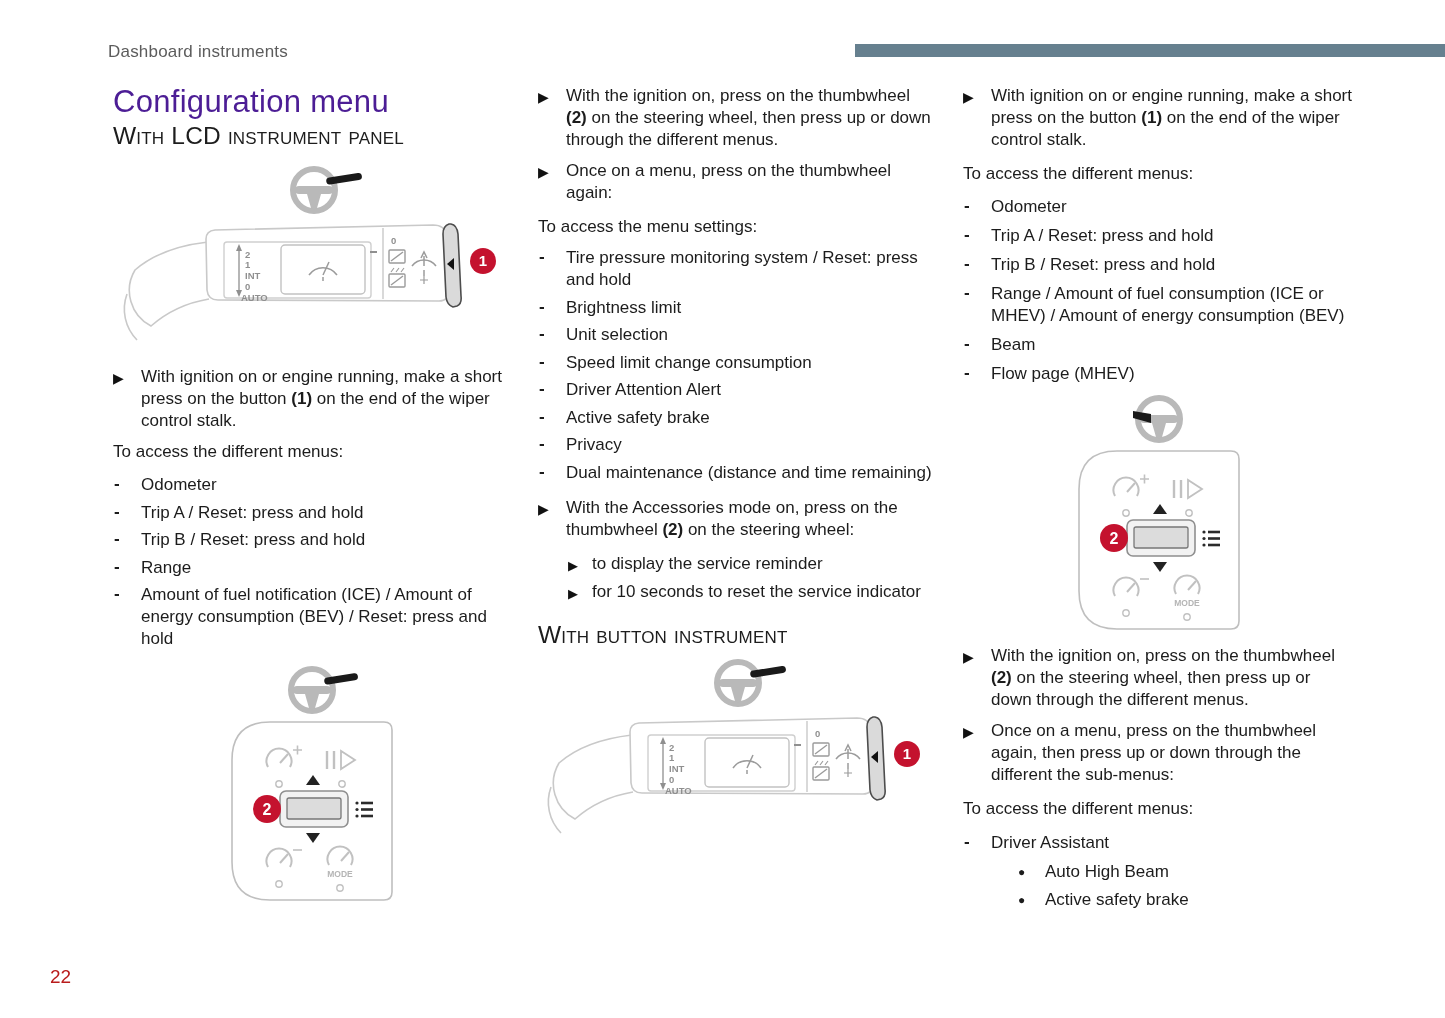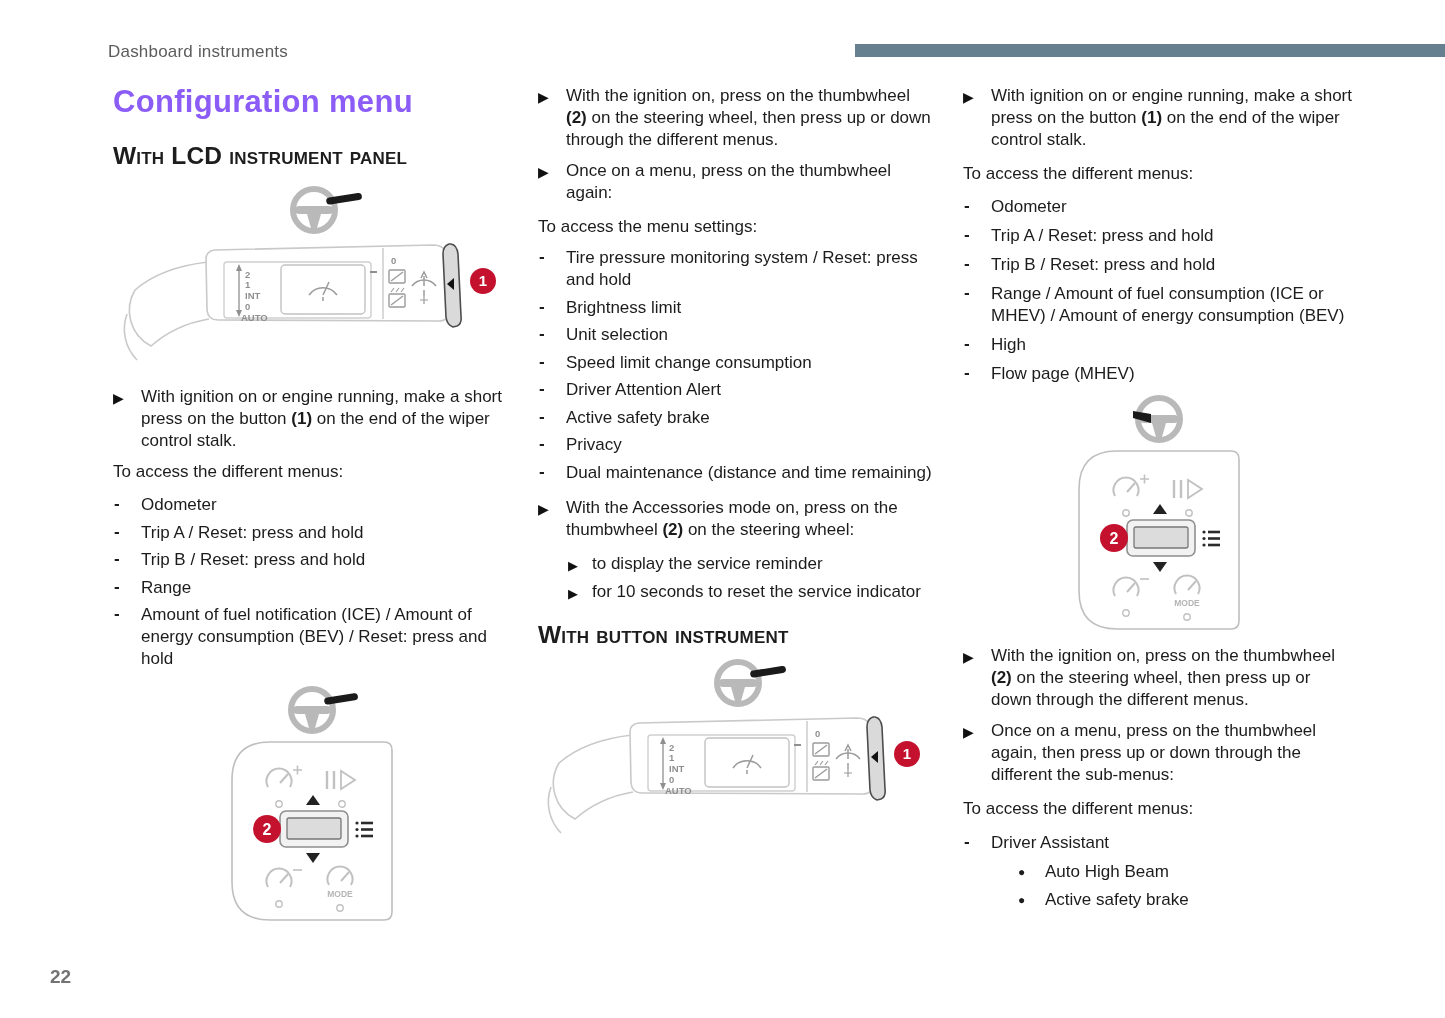--- a/index.html
+++ b/index.html
@@ -4,43 +4,43 @@
 <style>
   *{box-sizing:border-box;margin:0;padding:0;}
   html,body{width:1445px;height:1018px;}
   body{position:relative;background:#ffffff;font-family:"Liberation Sans",sans-serif;color:#1c1c1c;overflow:hidden;}
   .page-header{position:absolute;left:108px;top:42px;font-size:17px;color:#5c5c5c;letter-spacing:0.2px;}
   .accent-bar{position:absolute;left:855px;top:44px;width:590px;height:13px;background:#66808f;}
   .col{position:absolute;font-size:17px;line-height:22px;}
   #col1{left:113px;top:84px;width:398px;}
   #col2{left:538px;top:85px;width:397px;}
   #col3{left:963px;top:85px;width:392px;}
-  .main-title{font-size:31px;line-height:36px;font-weight:700;color:#8b5cf6;margin-bottom:20px;letter-spacing:0.3px;}
-  .section-heading{font-variant:small-caps;font-size:24.5px;line-height:32px;font-weight:700;color:#1d1d1d;margin-bottom:12px;letter-spacing:0.2px;}
+  .main-title{font-size:31px;line-height:36px;font-weight:400;color:#4c1d95;letter-spacing:0.3px;}
+  .section-heading{font-variant:small-caps;font-size:24.5px;line-height:32px;font-weight:400;color:#1d1d1d;margin-bottom:12px;letter-spacing:0.2px;}
   .step{position:relative;padding-left:28px;margin-bottom:9px;}
   .step>.arrow{position:absolute;left:0;top:2px;font-size:14px;line-height:20px;color:#111;}
   .substep{position:relative;padding-left:54px;margin-bottom:6px;}
   .substep>.arrow{position:absolute;left:30px;top:2px;font-size:13px;color:#111;}
   .plain-label{margin:3px 0 11px;}
   .dash-list .li{position:relative;padding-left:28px;margin-bottom:5.5px;}
   .dash-list.wide .li{margin-bottom:7px;}
   .dash-list .li>.marker{position:absolute;left:1px;top:-1px;font-weight:700;}
   .dot-list{margin-top:7px;}
   .dot-list .li{position:relative;padding-left:82px;margin-bottom:6px;}
   .dot-list .li>.marker{position:absolute;left:55px;top:0;font-size:12px;}
   b{font-weight:700;}
   .illus{display:block;margin:0 auto;}
   .illus-stalk{width:395px;height:192px;margin-bottom:10px;}
   #col2 .illus-stalk{margin-top:6px;}
   .illus-thumb{width:260px;height:240px;}
   #col1 .illus-thumb{margin-top:14px;}
   #col3 .illus-thumb{margin-top:8px;margin-bottom:12px;}
   #col2 .group-gap{margin-bottom:13px;}
   #col2 .section-heading{margin-top:16px;margin-bottom:6px;}
-  .page-number{position:absolute;left:50px;top:966px;font-size:19px;font-weight:700;color:#737373;}
+  .page-number{position:absolute;left:50px;top:966px;font-size:19px;font-weight:400;color:#b91c1c;}
   svg text{font-family:"Liberation Sans",sans-serif;}
 </style>
 </head>
 <body>
 
 <div class="page-header">Dashboard instruments</div>
 <div class="accent-bar"></div>
 
 <div class="col" id="col1">
   <h1 class="main-title">Configuration menu</h1>
@@ -260,21 +260,21 @@
 <div class="col" id="col3">
   <div class="step" style="margin-bottom:12px;">
     <span class="arrow">▶</span><span>With ignition on or engine running, make a short press on the button </span><b>(1)</b><span> on the end of the wiper control stalk.</span>
   </div>
   <div class="plain-label">To access the different menus:</div>
   <div class="dash-list wide">
     <div class="li"><span class="marker">-</span><span>Odometer</span></div>
     <div class="li"><span class="marker">-</span><span>Trip A / Reset: press and hold</span></div>
     <div class="li"><span class="marker">-</span><span>Trip B / Reset: press and hold</span></div>
     <div class="li"><span class="marker">-</span><span>Range / Amount of fuel consumption (ICE or MHEV) / Amount of energy consumption (BEV)</span></div>
-    <div class="li"><span class="marker">-</span><span>High</span></div>
+    <div class="li"><span class="marker">-</span><span>Beam</span></div>
     <div class="li"><span class="marker">-</span><span>Flow page (MHEV)</span></div>
   </div>
 
   <svg class="illus illus-thumb" viewBox="0 0 260 240">
     <g>
       <circle cx="130" cy="26" r="21" fill="none" stroke="#b9b9b9" stroke-width="6"></circle>
       <rect x="111" y="22" width="38" height="8" rx="4" fill="#b9b9b9"></rect>
       <path d="M 123 30 L 137 30 L 133 44 Q 130 47 127 44 Z" fill="#b9b9b9"></path>
       <path d="M 104 18 L 122 21 L 122 30 L 104 25 Z" fill="#1a1a1a"></path>
     </g>

